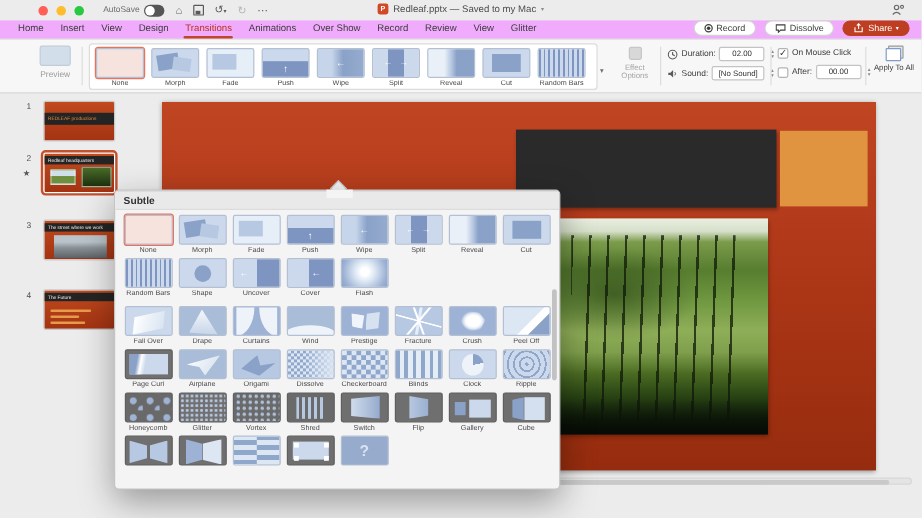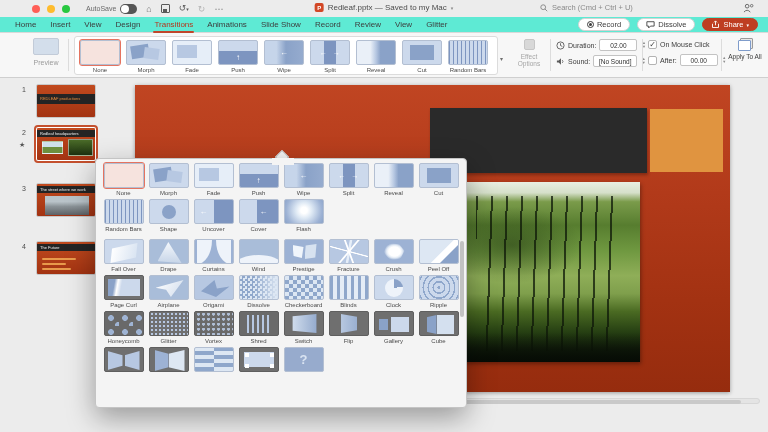--- a/index.html
+++ b/index.html
@@ -18,21 +18,21 @@
   .tb-ic.dis{color:#b5b5b5;}
   .floppy{width:9px;height:9px;border:1.3px solid #5a5a5a;border-radius:1px;position:relative;margin-left:9px;}
   .floppy::after{content:"";position:absolute;left:1px;bottom:0;width:4px;height:3px;background:#5a5a5a;}
   .doc-title{position:absolute;left:50%;transform:translateX(-50%);top:3px;display:flex;align-items:center;gap:4px;font-size:8px;color:#4c4c4c;}
   .ppt-ic{width:9px;height:9px;border-radius:2px;background:#d24726;color:#fff;font-size:6px;font-weight:bold;display:flex;align-items:center;justify-content:center;}
   .search{position:absolute;right:78px;top:3px;display:flex;align-items:center;gap:4px;color:#8a8a8a;font-size:7.5px;width:150px;}
   .search svg{flex:none;}
   .people-ic{position:absolute;right:14px;top:3px;}
 
   
-  .tabrow{position:absolute;top:17px;left:0;right:0;height:16px;background:#5eead4;border-bottom:1px solid #d9d9d9;display:flex;align-items:center;}
+  .tabrow{position:absolute;top:17px;left:0;right:0;height:16px;background:#f0abfc;border-bottom:1px solid #d9d9d9;display:flex;align-items:flex-start;}
   .tabs{display:flex;gap:0;margin-left:8px;}
   .tab{font-size:8px;color:#3c3c3c;padding:2px 7px 3px;position:relative;white-space:nowrap;}
   .tab.active{color:#b5351c;font-weight:normal;}
   .tab.active::after{content:"";position:absolute;left:6px;right:6px;bottom:-1px;height:2px;background:#c0462a;border-radius:1px;}
   .tr-actions{margin-left:auto;display:flex;gap:7px;margin-right:10px;align-items:center;}
   .pill{display:flex;align-items:center;gap:3px;background:#fff;border:1px solid #d2d2d2;border-radius:8px;font-size:7.5px;color:#3c3c3c;padding:1px 8px;height:13px;}
   .pill.share{background:#be3e22;border-color:#be3e22;color:#fff;}
   .rec-dot{width:7px;height:7px;border:1.4px solid #3c3c3c;border-radius:50%;position:relative;}
   .rec-dot::after{content:"";position:absolute;inset:1px;background:#3c3c3c;border-radius:50%;}
 
@@ -205,43 +205,36 @@
     <span class="tb-ic">⌂</span>
     <span class="floppy"></span>
     <span class="tb-ic">↺<span style="font-size:5px;">▾</span></span>
     <span class="tb-ic dis">↻</span>
     <span class="tb-ic">⋯</span>
     <div class="doc-title">
       <span class="ppt-ic">P</span>
       <span>Redleaf.pptx — Saved to my Mac</span>
       <span style="font-size:5px;color:#8a8a8a;">▾</span>
     </div>
-    <div class="search">
-      <svg width="8" height="8" viewBox="0 0 10 10">
-          <circle cx="4" cy="4" r="3" fill="none" stroke="#8a8a8a" stroke-width="1.2"></circle>
-          <line x1="6.3" y1="6.3" x2="9" y2="9" stroke="#8a8a8a" stroke-width="1.2"></line>
-        </svg>
-      <span>Search (Cmd + Ctrl + U)</span>
-    </div>
     <svg class="people-ic" width="11" height="10" viewBox="0 0 12 11">
         <circle cx="4.5" cy="3.5" r="2" fill="none" stroke="#6b6b6b" stroke-width="1.1"></circle>
         <path d="M1 10 q3.5 -4 7 0" fill="none" stroke="#6b6b6b" stroke-width="1.1"></path>
         <circle cx="9.5" cy="3" r="1.4" fill="none" stroke="#6b6b6b" stroke-width="1"></circle>
       </svg>
   </div>
 
   <div class="tabrow">
     <div class="tabs">
         <div class="tab">Home</div>
         <div class="tab">Insert</div>
         <div class="tab">View</div>
         <div class="tab">Design</div>
         <div class="tab active">Transitions</div>
         <div class="tab">Animations</div>
-        <div class="tab">Slide Show</div>
+        <div class="tab">Over Show</div>
         <div class="tab">Record</div>
         <div class="tab">Review</div>
         <div class="tab">View</div>
         <div class="tab">Glitter</div>
       </div>
     <div class="tr-actions">
       <div class="pill">
         <span class="rec-dot"></span>
         <span>Record</span>
       </div>
@@ -387,20 +380,21 @@
         <div class="s-photo"></div>
       </div>
       <div class="hscroll">
           <div class="hthumb"></div>
         </div>
     </div>
 
     <div class="notch"></div>
     <div class="dropdown" id="dropdown">
       <div class="dd-sb" style="top:82px;"></div>
+    <div class="sec-h">Subtle</div>
         <div class="grid">
           <div class="gitem">
             <div class="thumb t-none sel"></div>
             <div class="glabel">None</div>
           </div>
           <div class="gitem">
             <div class="thumb t-morph"></div>
             <div class="glabel">Morph</div>
           </div>
           <div class="gitem">

